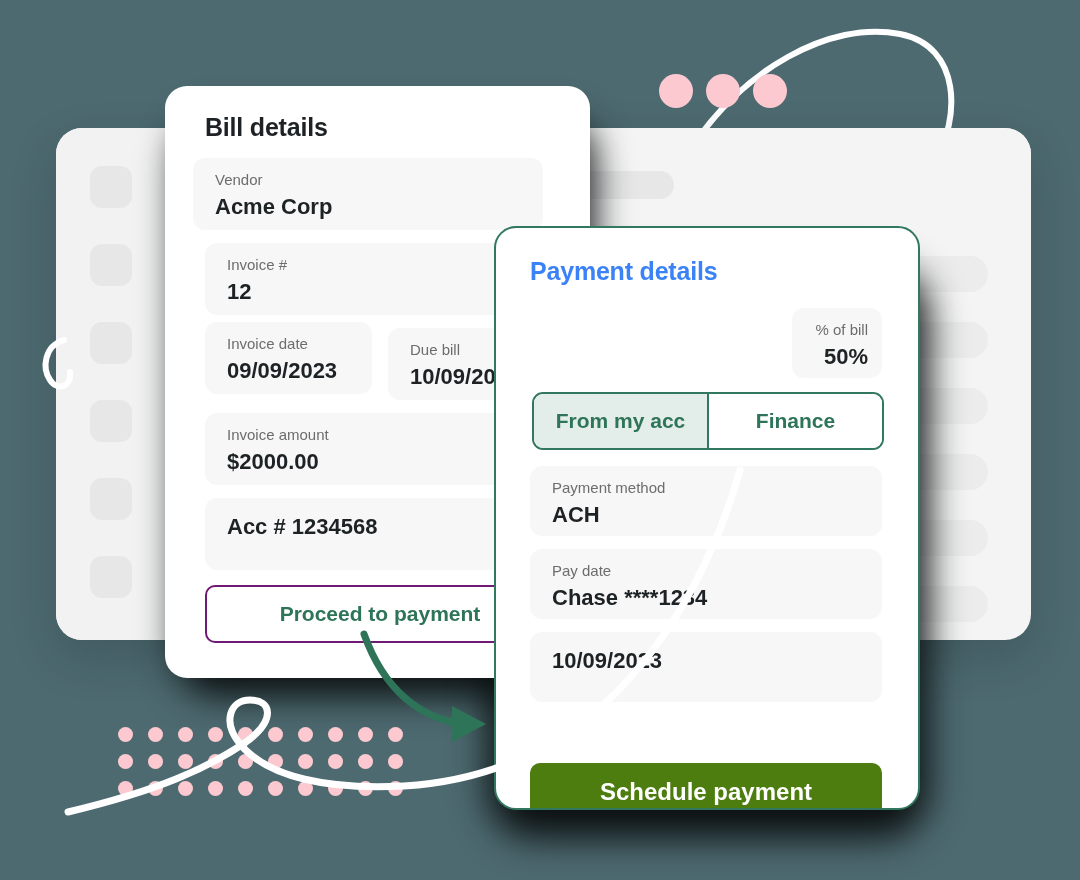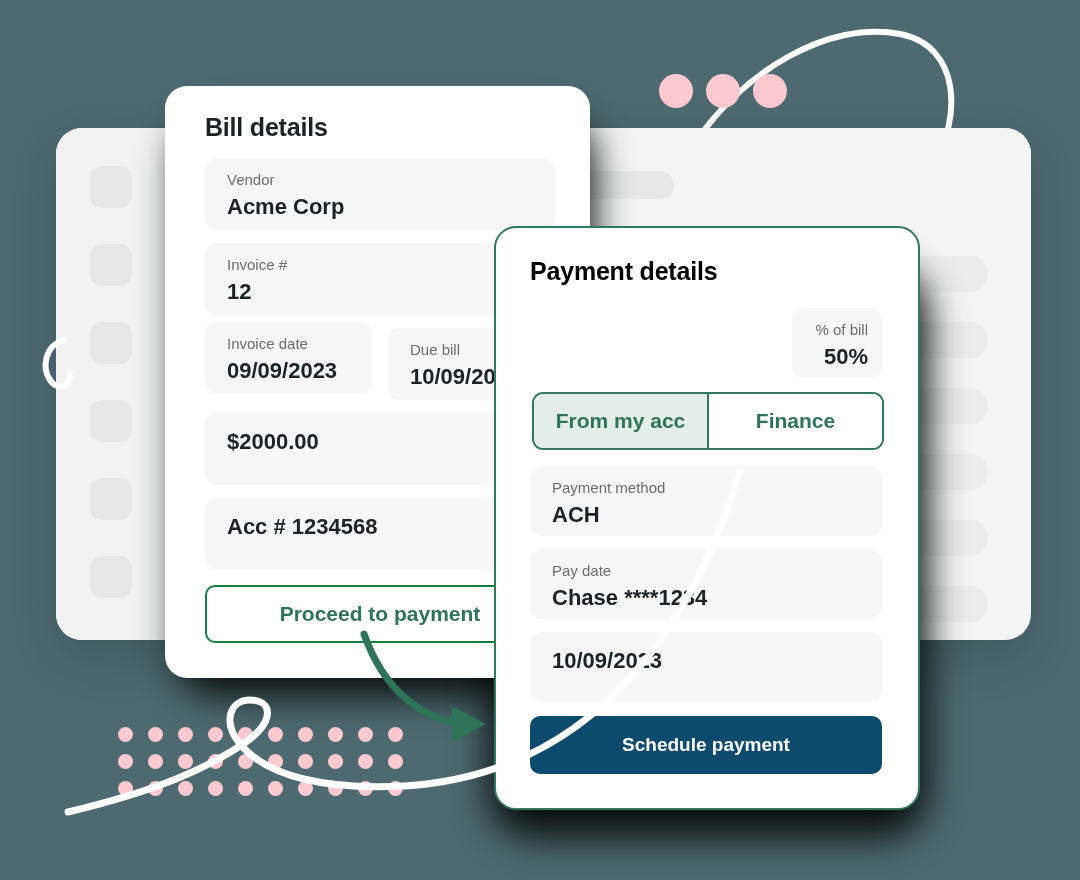--- a/index.html
+++ b/index.html
@@ -150,21 +150,21 @@
     letter-spacing: -0.2px;
   }
   .bill-field { position: absolute; left: 205px; }
   .bill-card .field { width: 350px; height: 72px; }
   .bill-card .field.half { width: 167px; }
 
   .btn-outline {
     position: absolute;
     box-sizing: border-box;
     background: #ffffff;
-    border: 2px solid #15803d;
+    border: 2px solid #701a75;
     border-radius: 10px;
     color: #2e7459;
     font-size: 21px;
     font-weight: bold;
     display: flex;
     align-items: center;
     justify-content: center;
     white-space: nowrap;
     text-align: center;
   }
@@ -182,21 +182,21 @@
     box-sizing: border-box;
     overflow: hidden;
   }
   .pay-inner { position: relative; width: 422px; height: 580px; }
   .pay-title {
     position: absolute;
     left: 34px;
     top: 29px;
     font-size: 25px;
     font-weight: bold;
-    color: #000000;
+    color: #3b82f6;
     letter-spacing: -0.2px;
   }
   .pay-field { position: absolute; }
 
   .seg {
     position: absolute;
     left: 36px;
     top: 164px;
     width: 352px;
     height: 58px;
@@ -220,29 +220,30 @@
     background: #e3ede9;
     border-right: 2px solid #32785f;
   }
   .seg > div:last-child { background: #ffffff; }
 
   .btn-solid {
     position: absolute;
     left: 34px;
     width: 352px;
     height: 58px;
-    background: #0c4a6e;
+    background: #4d7c0f;
     border-radius: 10px;
     color: #ffffff;
-    font-size: 19px;
+    font-size: 24px;
     font-weight: bold;
     display: flex;
     align-items: center;
     justify-content: center;
     white-space: nowrap;
+    margin-top: 47px;
   }
 </style>
 </head>
 <body>
 
 <div id="stage">
 
   <div class="deco">
     <svg width="1080" height="880" viewBox="0 0 1080 880">
       <path d="M690 150 C 742 70, 830 20, 900 34 C 962 46, 960 120, 935 160" fill="none" stroke="#ffffff" stroke-width="6" stroke-linecap="round"></path>
@@ -285,41 +286,42 @@
     </svg>
   </div>
 
   <div class="shadow-blob" style="left:176px; top:118px; width:418px; height:578px;"></div>
   <div class="shadow-blob" style="left:488px; top:268px; width:440px; height:570px; border-radius:46px;"></div>
 
   <div class="bill-card">
     <div class="bill-inner">
       <div class="bill-title">Bill details</div>
 
-      <div class="field bill-field" style="left:40px; top:72px;">
+      <div class="field bill-field" style="left:28px; top:72px;">
         <div class="lbl">Vendor</div>
         <div class="val">Acme Corp</div>
       </div>
 
       <div class="field bill-field" style="left:40px; top:157px;">
         <div class="lbl">Invoice #</div>
         <div class="val">12</div>
       </div>
 
       <div class="field bill-field half" style="left:40px; top:236px;">
         <div class="lbl">Invoice date</div>
         <div class="val">09/09/2023</div>
       </div>
 
       <div class="field bill-field half" style="left:223px; top:242px;">
         <div class="lbl">Due bill</div>
         <div class="val">10/09/2023</div>
       </div>
 
       <div class="field bill-field" style="left:40px; top:327px;">
+        <div class="lbl">Invoice amount</div>
         <div class="val">$2000.00</div>
       </div>
 
       <div class="field bill-field" style="left:40px; top:412px;">
         <div class="val">Acc # 1234568</div>
       </div>
 
       <div class="btn-outline" style="left:40px; top:499px; width:350px; height:58px;">Proceed to payment</div>
     </div>
   </div>

